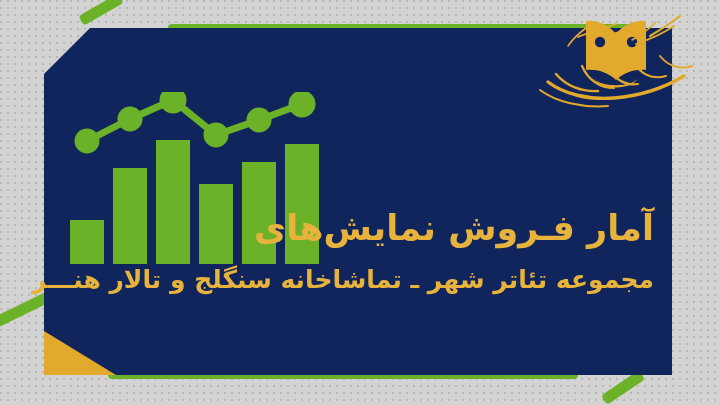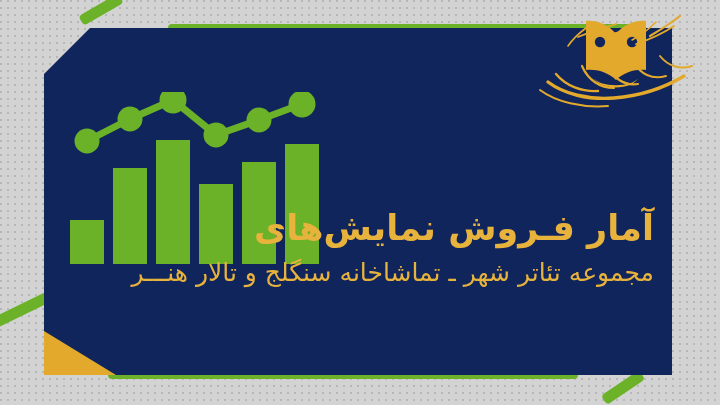--- a/index.html
+++ b/index.html
@@ -127,25 +127,25 @@
     color: #e8b33c;
     font-size: 35px;
     font-weight: bold;
     line-height: 1.28;
     letter-spacing: -0.5px;
     white-space: nowrap;
   }
   #title-line-2 {
     color: #e8b33c;
     font-size: 25px;
-    font-weight: normal;
+    font-weight: bold;
     line-height: 1.45;
     letter-spacing: -0.3px;
     white-space: nowrap;
-    margin-top: 4px;
+    margin-top: 11px;
   }
 
   
   #logo {
     position: absolute;
     right: 18px;
     top: 8px;
     width: 172px;
     height: 104px;
   }

